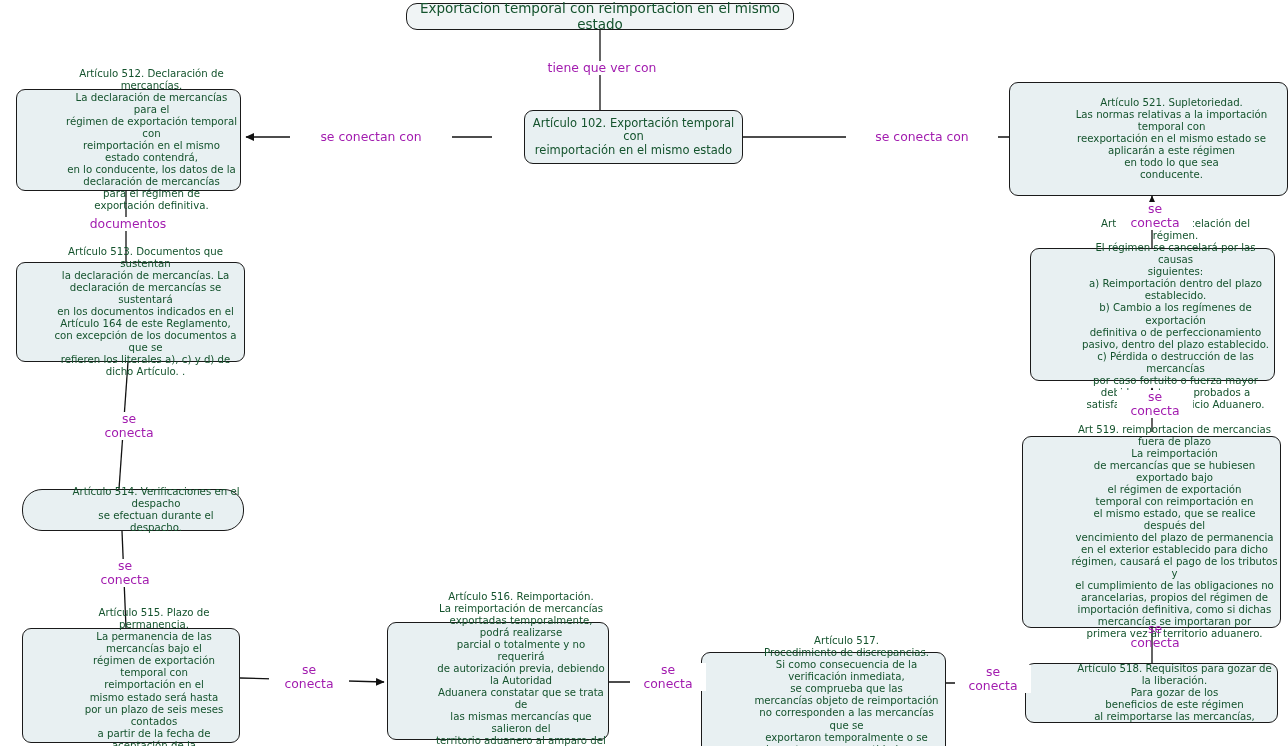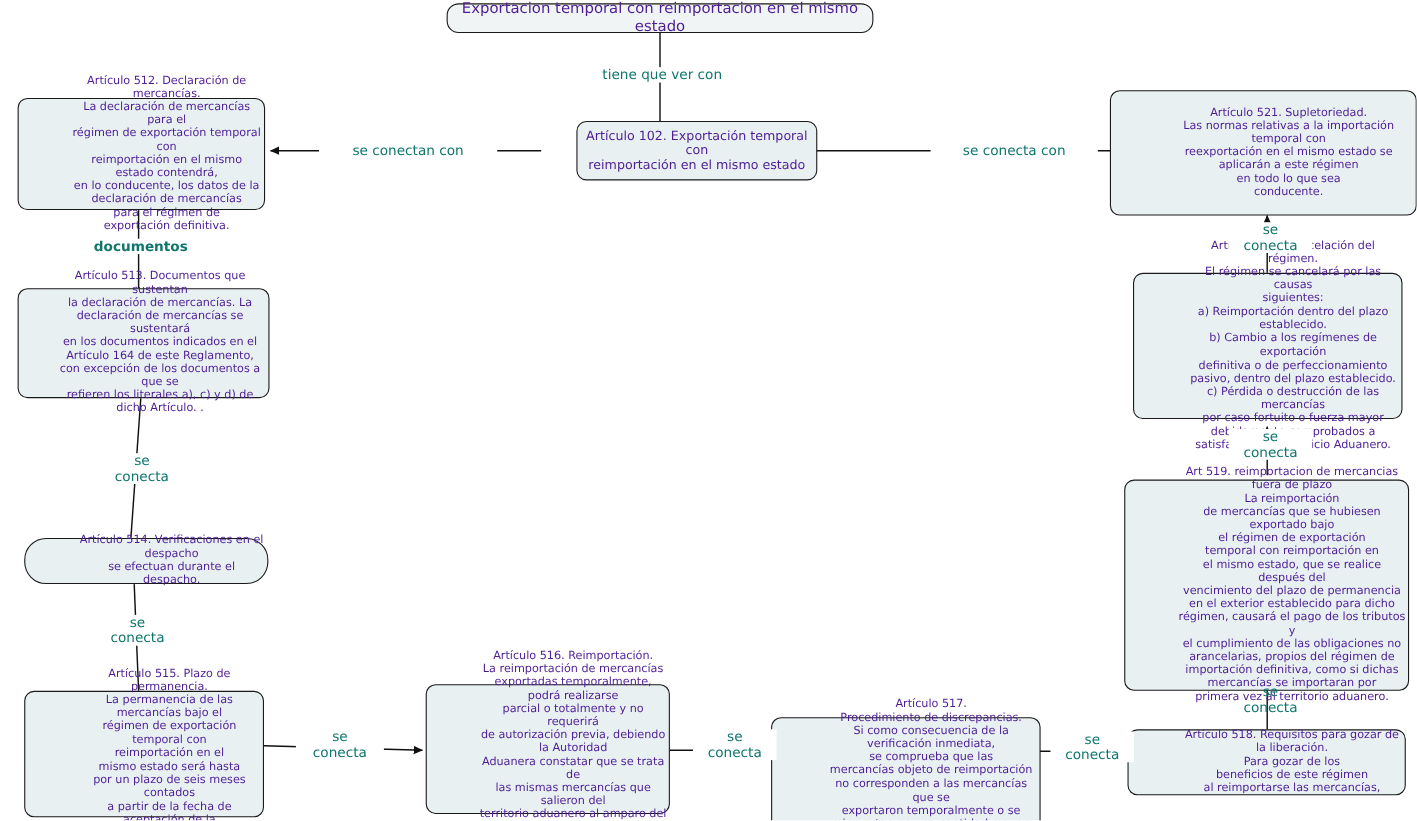--- a/index.html
+++ b/index.html
@@ -28,21 +28,21 @@
   .node {
     position: absolute;
     box-sizing: border-box;
     background: #e8f0f2;
     border: 1px solid #1a1a1a;
     border-radius: 9px;
     display: flex;
     align-items: center;
     justify-content: center;
     text-align: center;
-    color: #4c1d95;
+    color: #14532d;
     line-height: 1.18;
     padding: 3px 2px;
     z-index: 2;
   }
   .node .txt {
     display: block;
     width: 100%;
     white-space: pre-line;
   }
   .node.root {
@@ -54,21 +54,21 @@
   .node.tiny  { font-size: 10.2px; padding-left: 48px; }
   .node.overflow {
     overflow: visible;
   }
   .node.overflow .txt {
     width: 270px;
     margin-left: -16px;
   }
   .elabel {
     position: absolute;
-    color: #0f766e;
+    color: #a21caf;
     font-size: 12.4px;
     line-height: 1.12;
     text-align: center;
     background: #ffffff;
     white-space: pre-line;
     padding: 0 2px;
     z-index: 3;
   }
 </style>
 </head>
@@ -227,21 +227,21 @@
 debidamente comprobados a
 satisfacción del Servicio Aduanero.</span>
   </div>
 
   <div class="elabel" style="left:540px; top:61px; width:120px;">tiene que ver con</div>
 
   <div class="elabel" style="left:290px; top:130px; width:158px;">se conectan con</div>
 
   <div class="elabel" style="left:846px; top:130px; width:148px;">se conecta con</div>
 
-  <div class="elabel" style="left:66px; top:217px; width:120px;font-weight:bold;">documentos</div>
+  <div class="elabel" style="left:66px; top:217px; width:120px;">documentos</div>
 
   <div class="elabel" style="left:86px; top:412px; width:82px;">se
 conecta</div>
 
   <div class="elabel" style="left:82px; top:559px; width:82px;">se
 conecta</div>
 
   <div class="elabel" style="left:269px; top:663px; width:76px;">se
 conecta</div>
 

